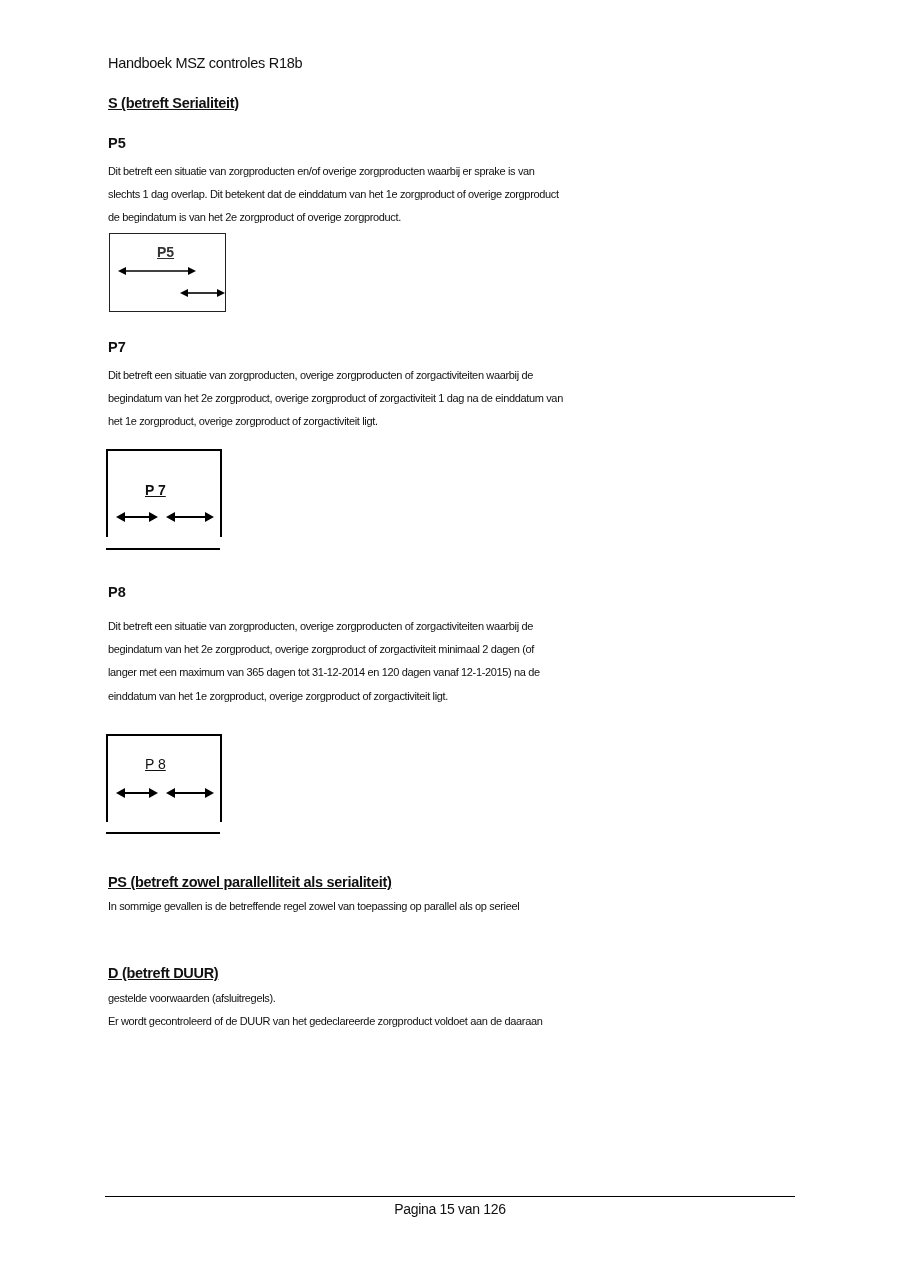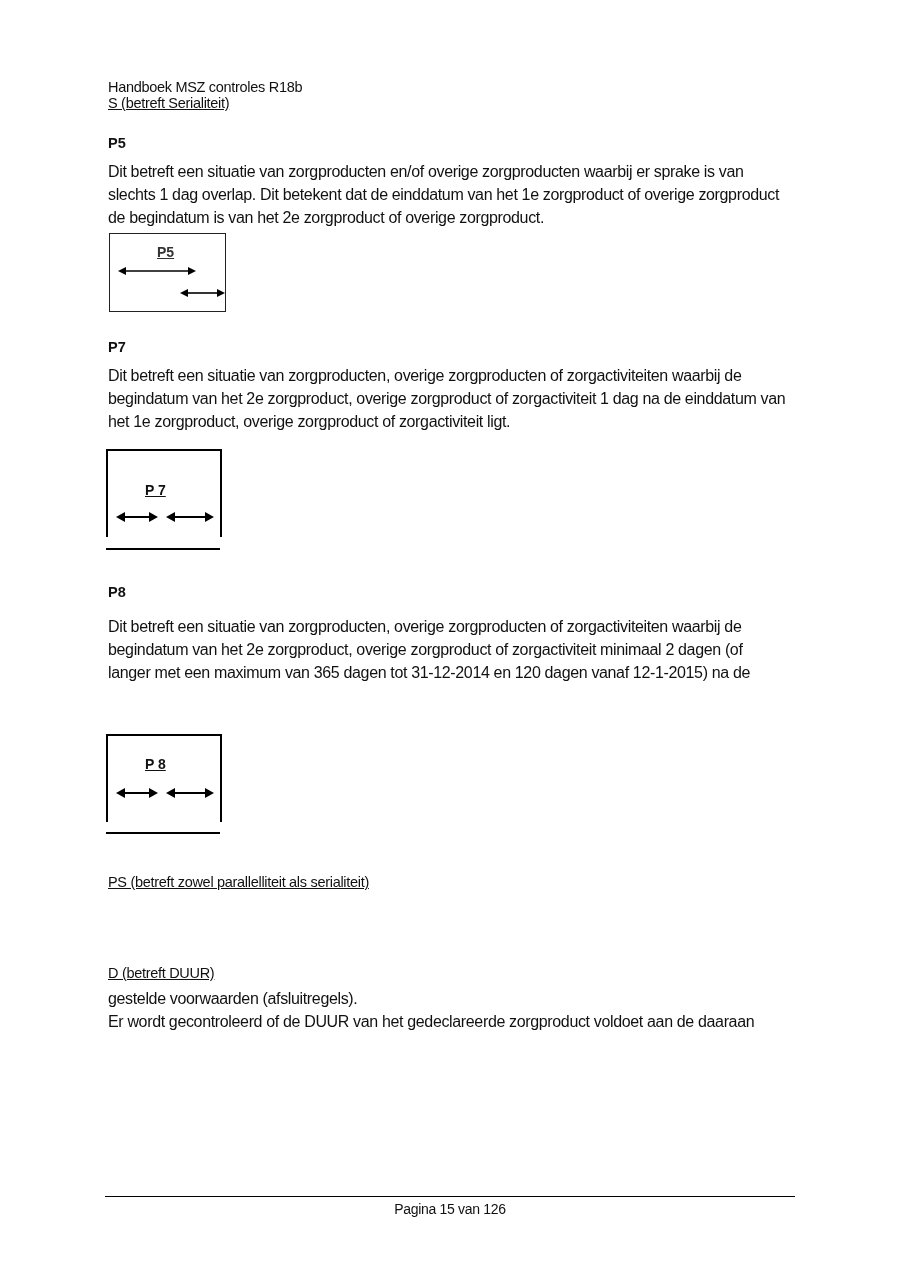--- a/index.html
+++ b/index.html
@@ -1,22 +1,22 @@
 <!DOCTYPE html>
 <html><head>
 <meta charset="utf-8">
 <style>
   html, body { margin:0; padding:0; background:#ffffff; }
   body { width:900px; height:1273px; position:relative; overflow:hidden;
          font-family:"Liberation Sans", sans-serif; color:#111; }
   .abs { position:absolute; }
-  .hdr { left:108px; top:55px; font-size:14.5px; letter-spacing:-0.3px;margin-top:24px; }
-  .sec { font-weight:normal; text-decoration:underline; font-size:14.5px; letter-spacing:-0.3px; }
+  .hdr { left:108px; top:55px; font-size:14.5px; letter-spacing:-0.3px; }
+  .sec { font-weight:bold; text-decoration:underline; font-size:14.5px; letter-spacing:-0.3px; }
   .ph { font-weight:bold; font-size:14.5px; }
-  .para { left:108px; width:700px; font-size:16px; line-height:23.2px; letter-spacing:-0.35px; }
+  .para { left:108px; width:700px; font-size:11px; line-height:23.2px; letter-spacing:-0.35px; }
   .fig { position:absolute; }
   .footer-line { left:105px; top:1196px; width:690px; height:1px; background:#000; }
   .footer { left:0; width:900px; top:1201px; text-align:center; font-size:14px; letter-spacing:-0.3px; }
 </style>
 </head>
 <body>
 
 <div class="abs hdr">Handboek MSZ controles R18b</div>
 
 <div class="abs sec" style="left:108px; top:95px;">S (betreft Serialiteit)</div>
@@ -57,37 +57,39 @@
     <polygon points="60,68 69,63 69,73" fill="#000"></polygon>
     <polygon points="108,68 99,63 99,73" fill="#000"></polygon>
   </svg>
 </div>
 
 <div class="abs ph" style="left:108px; top:584px;">P8</div>
 <div class="abs para" style="top:615px;">
   <div>Dit betreft een situatie van zorgproducten, overige zorgproducten of zorgactiviteiten waarbij de</div>
   <div>begindatum van het 2e zorgproduct, overige zorgproduct of zorgactiviteit minimaal 2 dagen (of</div>
   <div>langer met een maximum van 365 dagen tot 31-12-2014 en 120 dagen vanaf 12-1-2015) na de</div>
+  <div>einddatum van het 1e zorgproduct, overige zorgproduct of zorgactiviteit ligt.</div>
 </div>
 <div class="fig" style="left:106px; top:734px; width:114px; height:103px;">
   <div class="abs" style="left:0; top:0; width:112px; height:86px; border-top:2px solid #000; border-left:2px solid #000; border-right:2px solid #000;"></div>
   <div class="abs" style="left:0; top:98px; width:114px; height:2px; background:#000;"></div>
-  <div class="abs" style="left:39px; top:22px; font-size:14px; font-weight:bold; text-decoration:underline;">P 8</div>
+  <div class="abs" style="left:39px; top:22px; font-size:14px; font-weight:normal; text-decoration:underline;">P 8</div>
   <svg class="abs" style="left:0; top:0;" width="114" height="103">
     <line x1="16" y1="59" x2="46" y2="59" stroke="#000" stroke-width="2"></line>
     <polygon points="10,59 19,54 19,64" fill="#000"></polygon>
     <polygon points="52,59 43,54 43,64" fill="#000"></polygon>
     <line x1="66" y1="59" x2="102" y2="59" stroke="#000" stroke-width="2"></line>
     <polygon points="60,59 69,54 69,64" fill="#000"></polygon>
     <polygon points="108,59 99,54 99,64" fill="#000"></polygon>
   </svg>
 </div>
 
 <div class="abs sec" style="left:108px; top:874px;">PS (betreft zowel parallelliteit als serialiteit)</div>
 <div class="abs para" style="top:895px;">
+  <div>In sommige gevallen is de betreffende regel zowel van toepassing op parallel als op serieel</div>
 </div>
 
 <div class="abs sec" style="left:108px; top:965px;">D (betreft DUUR)</div>
 <div class="abs para" style="top:987px;">
   <div>gestelde voorwaarden (afsluitregels).</div>
   <div>Er wordt gecontroleerd of de DUUR van het gedeclareerde zorgproduct voldoet aan de daaraan</div>
 </div>
 
 <div class="abs footer-line"></div>
 <div class="abs footer">Pagina 15 van 126</div>

